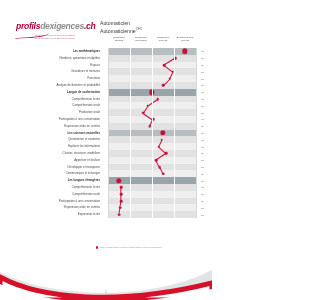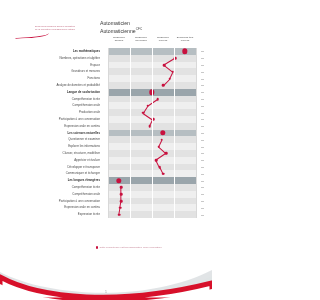--- a/index.html
+++ b/index.html
@@ -82,20 +82,21 @@
     font-size:3.4px;color:#9a9a9a;z-index:5;}
 </style>
 </head>
 <body>
 
 <div class="page">
 
   <div class="header">
 
     <div class="logo">
+      <div class="logo-word"><span class="b">profils</span><span class="d">dexigences</span><span class="b">.ch</span></div>
       <div class="logo-swoosh"></div>
       <div class="logo-sub">
         <span>Exigences scolaires dans la formation</span>
         <span>de la formation professionnelle initiale</span>
       </div>
     </div>
 
     <div class="doc-title">
       <div>Automaticien</div>
       <div class="t2"><span>Automaticienne</span><sup>CFC</sup></div>

